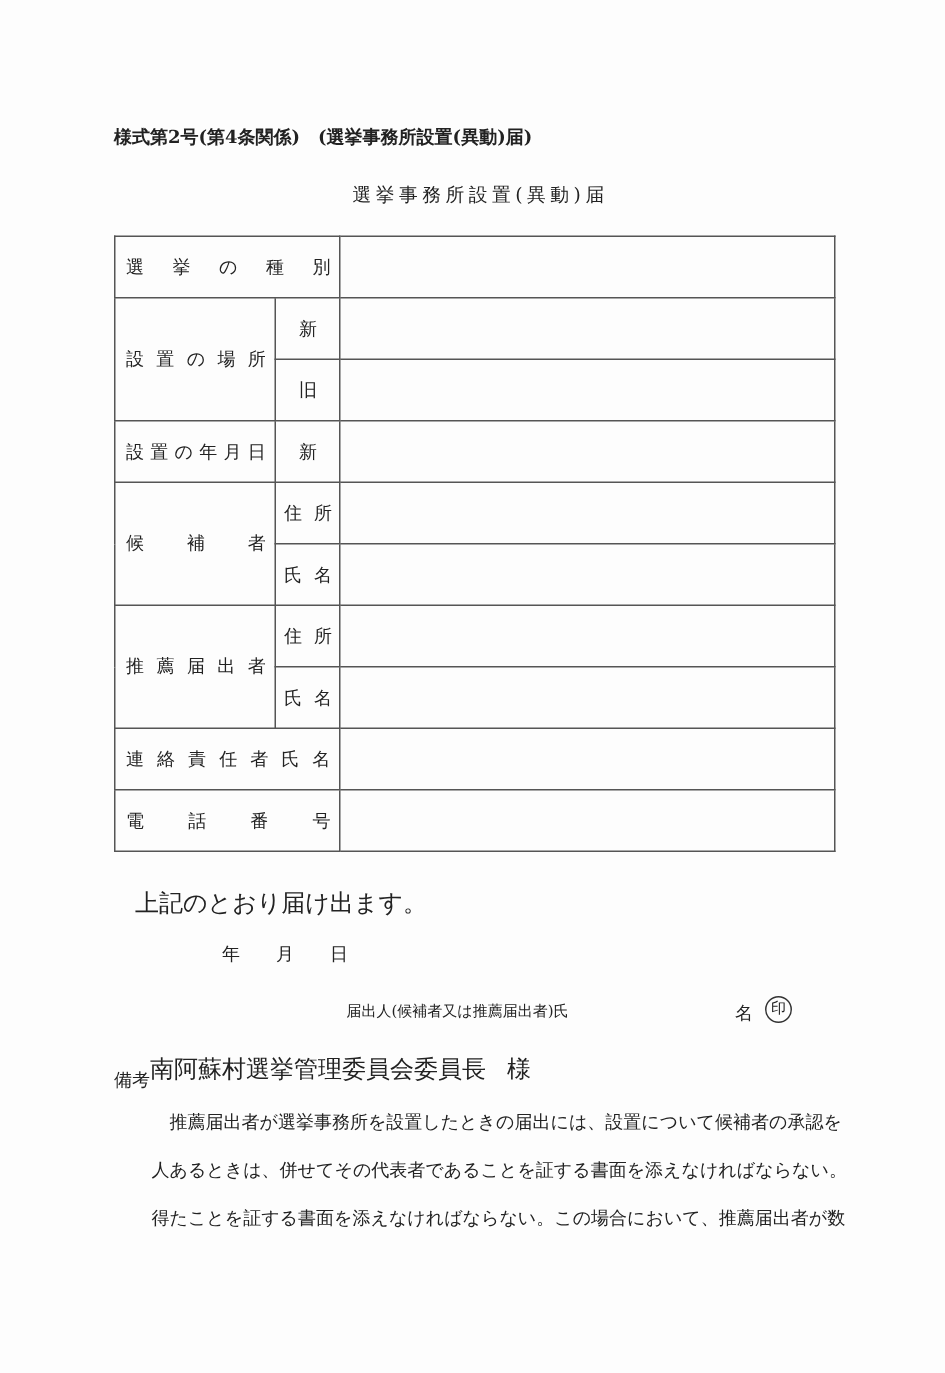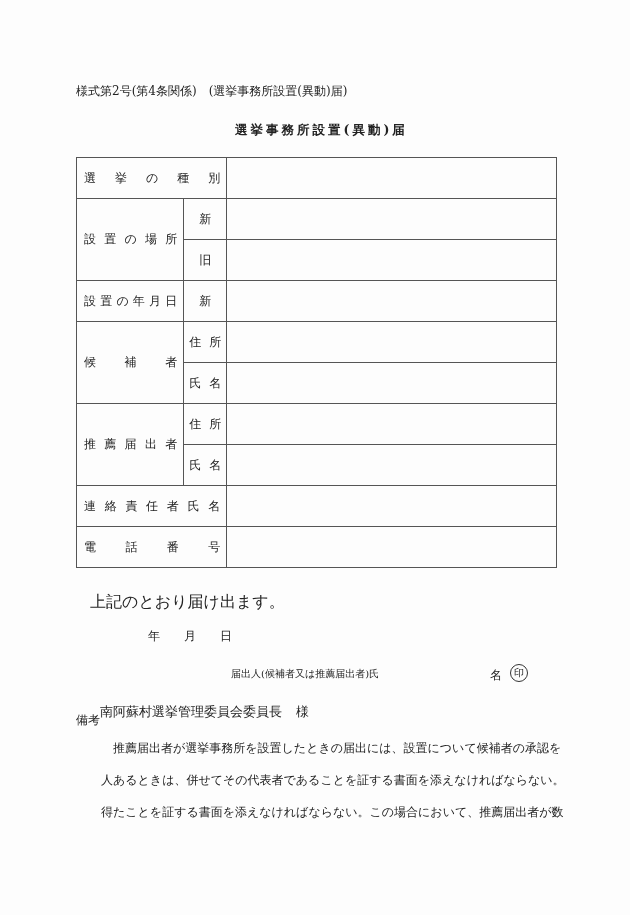--- a/index.html
+++ b/index.html
@@ -5,23 +5,23 @@
   html, body { margin: 0; padding: 0; }
   body {
     width: 630px; height: 915px;
     background: #fdfdfd;
     position: relative;
     font-family: "DejaVu Serif", "Liberation Serif", serif;
     color: #222;
     overflow: hidden;
   }
   .abs { position: absolute; white-space: nowrap; }
-  .header-line { left: 76px; top: 83px; font-size: 12px; letter-spacing: 0; }
+  .header-line { left: 76px; top: 83px; font-size: 12px; letter-spacing: 0; font-weight: bold; }
   .header-line .gap { display: inline-block; width: 12px; }
-  .doc-title { left: 235px; top: 122px; font-size: 12.5px; letter-spacing: 3px; font-weight: bold; }
+  .doc-title { left: 235px; top: 122px; font-size: 12.5px; letter-spacing: 3px; }
 
   table.form {
     position: absolute; left: 76px; top: 157px;
     width: 481px;
     border-collapse: collapse;
     table-layout: fixed;
   }
   table.form td {
     border: 1px solid #555;
     height: 40px;
@@ -43,21 +43,21 @@
   .date-line span { display: inline-block; }
   .date-line .u1 { margin-right: 24px; }
   .date-line .u2 { margin-right: 24px; }
   .filer { left: 231px; top: 667px; font-size: 10px; }
   .filer-name { left: 490px; top: 667px; font-size: 12px; }
   .seal {
     position: absolute; left: 510px; top: 664px;
     width: 16px; height: 16px; border: 1px solid #333; border-radius: 50%;
     font-size: 10px; line-height: 16px; text-align: center;
   }
-  .recipient { left: 100px; top: 703px; font-size: 13px; font-family: Liberation Mono, monospace; }
+  .recipient { left: 100px; top: 703px; font-size: 16px; font-family: Liberation Mono, monospace; }
   .recipient .sama { margin-left: 14px; }
   .remarks-label { left: 76px; top: 712px; font-size: 12px; }
   .remarks-line { font-size: 12px; }
   .r1 { left: 113px; top: 740px; text-align: right; }
   .r2 { left: 101px; top: 804px; }
   .r3 { left: 101px; top: 772px; }
 </style>
 </head>
 <body>
 

